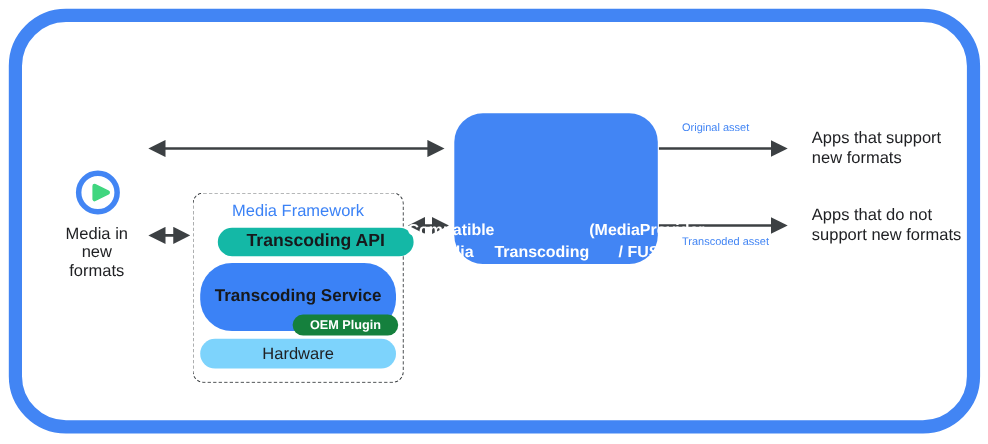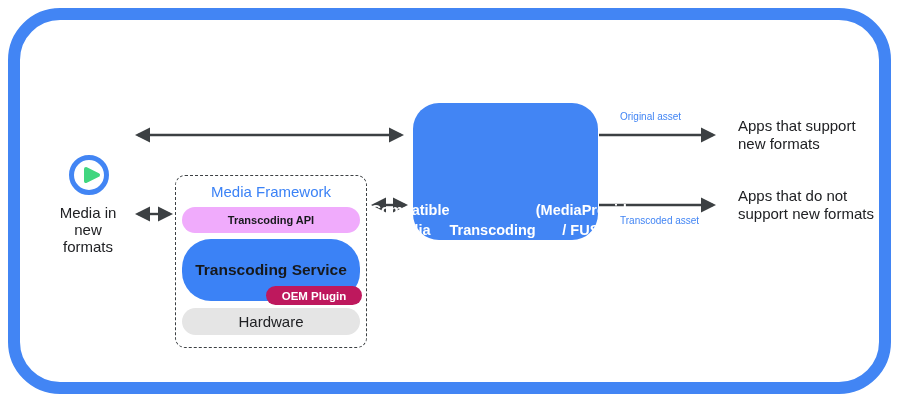--- a/index.html
+++ b/index.html
@@ -70,51 +70,51 @@
     color: #3b82f6;
   }
   .pill {
     position: absolute;
     display: flex;
     align-items: center;
     justify-content: center;
     text-align: center;
   }
   .pill-api {
-    left: 6px; top: 31px;
+    left: 22px; top: 31px;
     width: 178px; height: 26px;
-    background: #f0abfc;
+    background: #14b8a6;
     border-radius: 13px;
     font-weight: 700;
-    font-size: 11px;
+    font-size: 16px;
     color: #17191c;
   }
   .pill-service {
     left: 6px; top: 63px;
     width: 178px; height: 62px;
     background: #3b82f6;
     border-radius: 29px;
     font-weight: 700;
     font-size: 15.5px;
     color: #17191c;
   }
   .pill-oem {
     left: 90px; top: 110px;
     width: 96px; height: 19px;
-    background: #be185d;
+    background: #15803d;
     border-radius: 10px;
     font-weight: 700;
     font-size: 11.5px;
     color: #ffffff;
     z-index: 2;
   }
   .pill-hardware {
     left: 6px; top: 132px;
     width: 178px; height: 27px;
-    background: #e5e5e5;
+    background: #7dd3fc;
     border-radius: 14px;
     font-size: 15px;
     color: #202124;
   }
   
   .transcoder-box {
     position: absolute;
     left: 413px; top: 103px;
     width: 185px; height: 137px;
     background: #4285f4;

